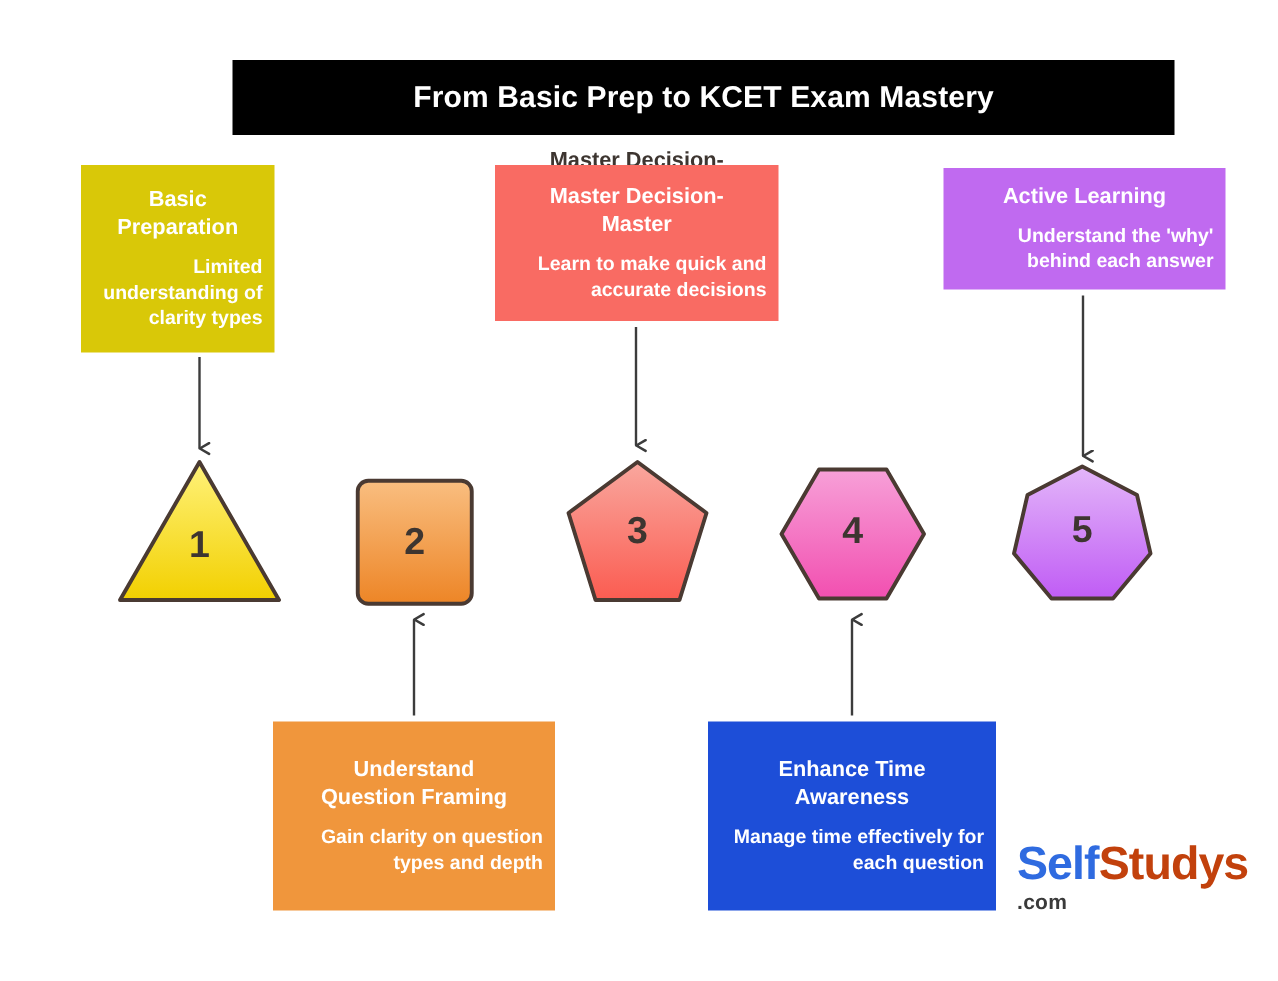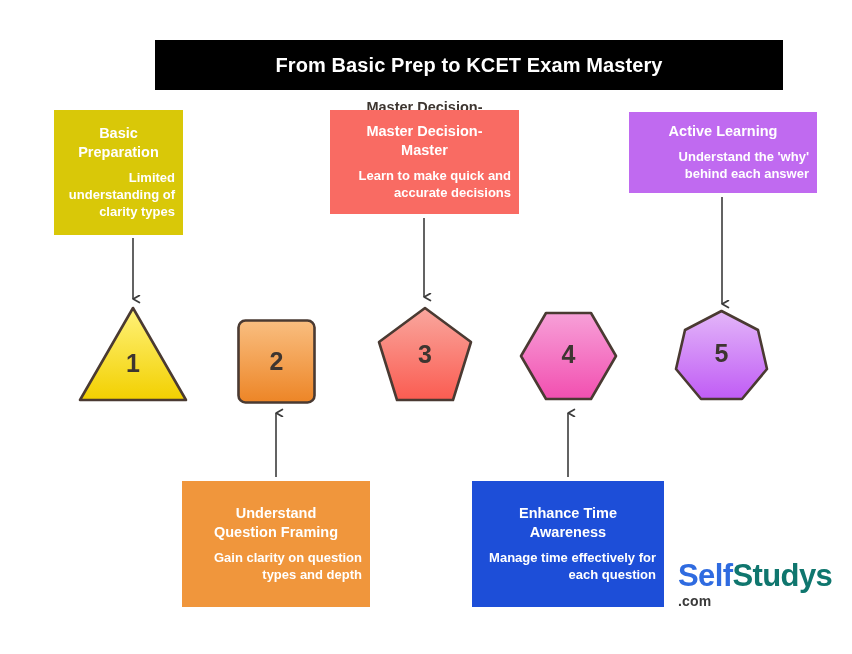--- a/index.html
+++ b/index.html
@@ -123,21 +123,21 @@
     height: 56px;
   }
   #logo .logo-word {
     font-size: 31px;
     font-weight: bold;
     letter-spacing: -0.6px;
     line-height: 1;
     white-space: nowrap;
   }
   #logo .logo-self { color: #2F6BE0; margin-top: 36px; }
-  #logo .logo-studys { color: #0f766e; }
+  #logo .logo-studys { color: #c2410c; }
   #logo .logo-dotcom {
     font-size: 14px;
     font-weight: bold;
     color: #3A3A3A;
     line-height: 1;
     margin-top: 3px;
     letter-spacing: 0.2px;
   }
 </style>
 </head>

